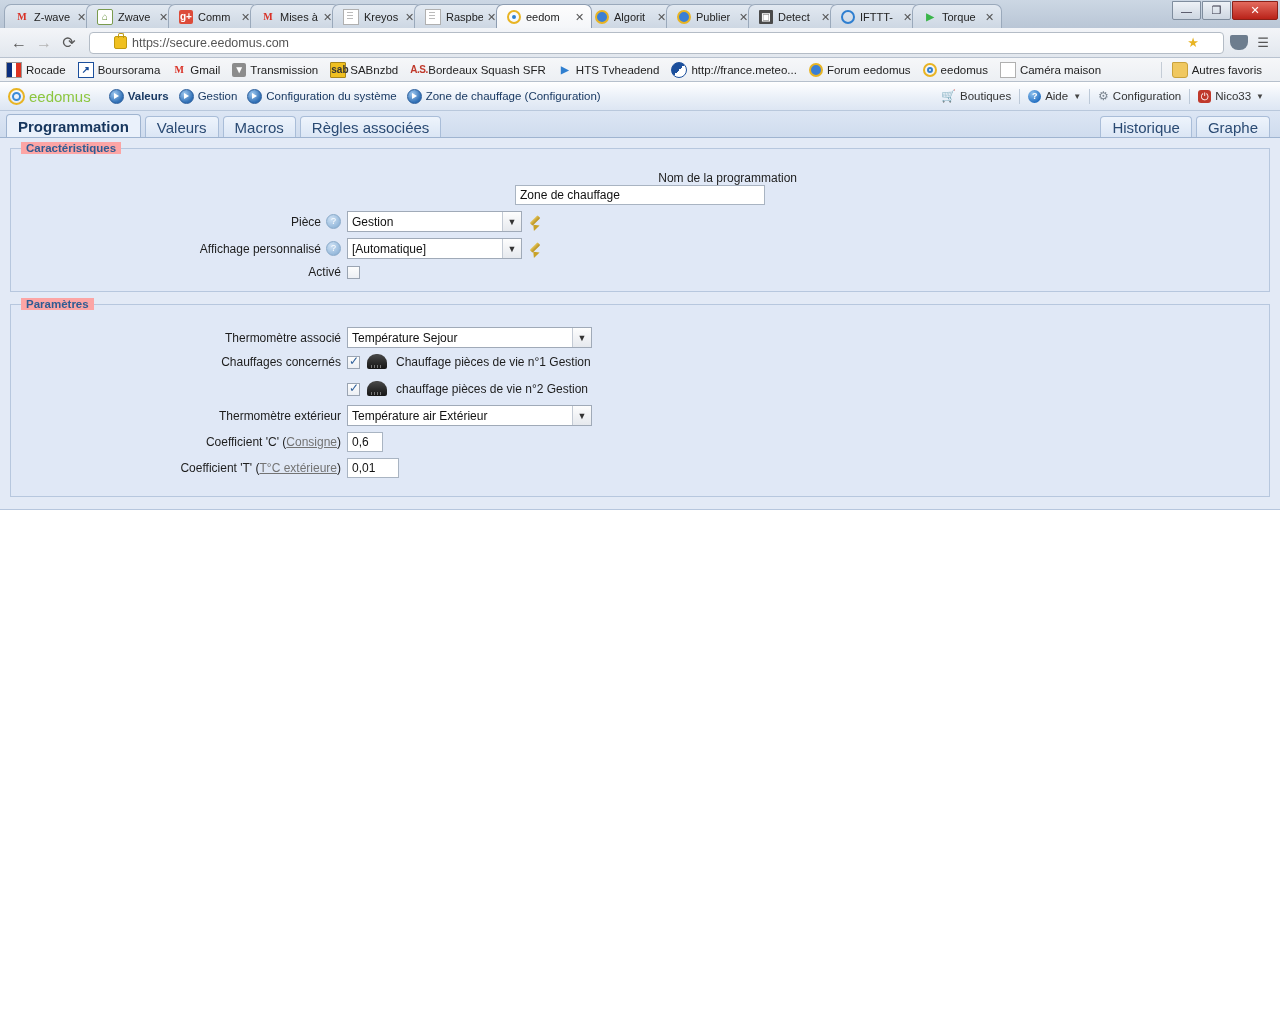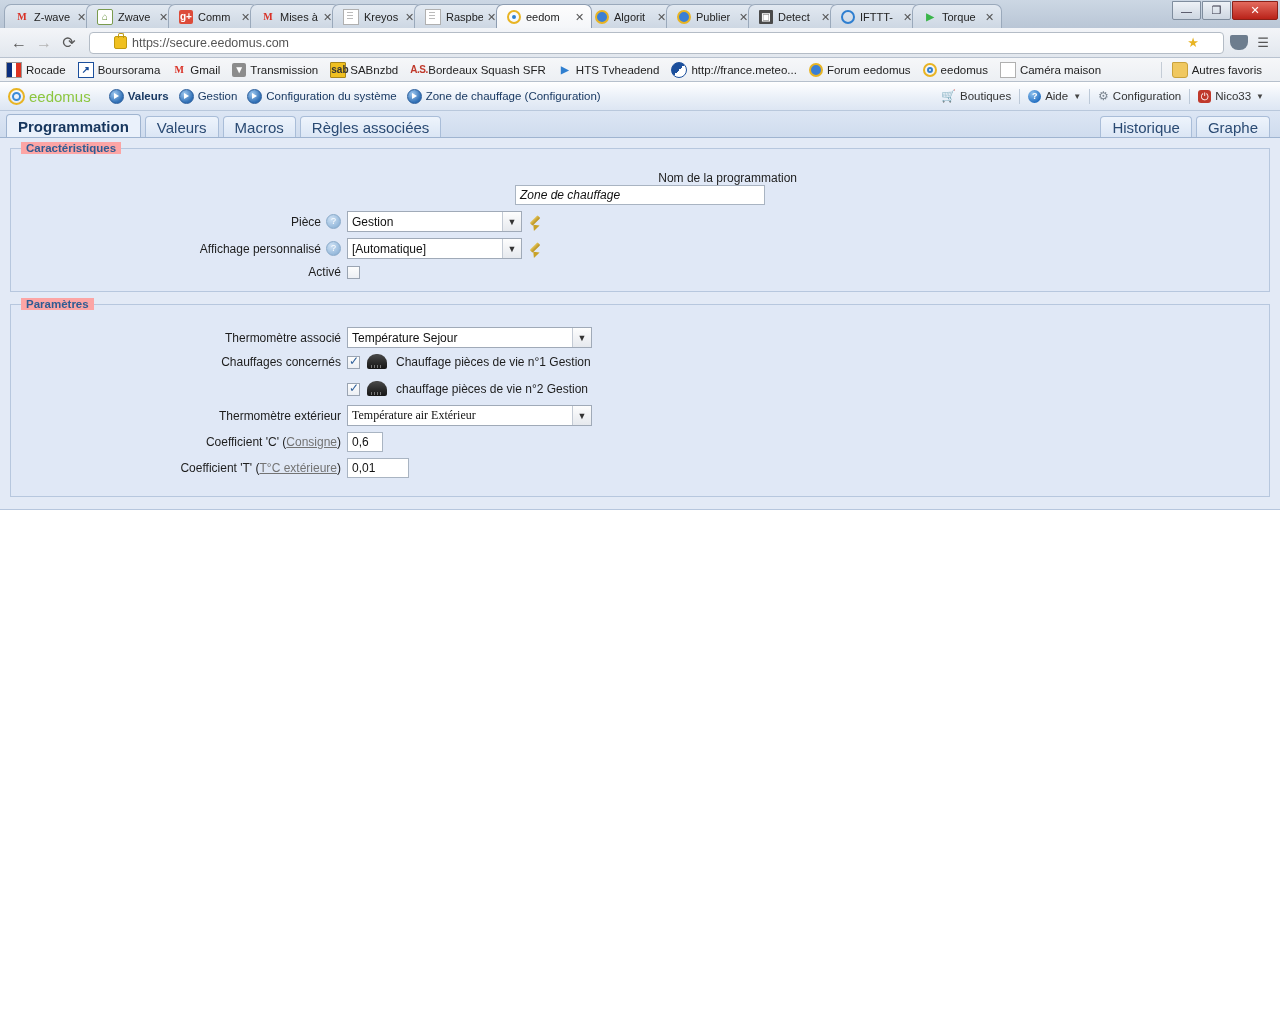--- a/index.html
+++ b/index.html
@@ -514,21 +514,21 @@
     </div>
   </div>
 
   <div class="content">
 
     <div class="panel" style="padding-bottom:12px;">
       <div class="panel-title">Caractéristiques</div>
 
       <div class="row" style="margin-top:14px;flex-direction:column;">
         <div class="lbl">Nom de la programmation</div>
-        <div class="txtinput" style="width:250px;font-style:italic;">Zone de chauffage</div>
+        <div class="txtinput" style="width:250px;">Zone de chauffage</div>
       </div>
 
       <div class="row">
         <div class="lbl">
           <span>Pièce</span>
           <span class="help-dot">?</span>
         </div>
         <div class="sel" style="width:175px;">
           <span>Gestion</span>
           <span class="selbtn">▼</span>
@@ -584,41 +584,41 @@
           <span class="heater-ic">
             <span class="body"></span>
               <span class="grill"></span>
           </span>
           <span class="opt-label">chauffage pièces de vie n°2 Gestion</span>
         </div>
       </div>
 
       <div class="row">
         <div class="lbl">Thermomètre extérieur</div>
-        <div class="sel" style="width:245px;font-family:Liberation Serif, serif;">
+        <div class="sel" style="width:245px;">
           <span>Température air Extérieur</span>
           <span class="selbtn">▼</span>
         </div>
       </div>
 
       <div class="row">
         <div class="lbl">
           <span>Coefficient 'C' (</span>
             <span class="sub">Consigne</span>
             <span>)</span>
         </div>
         <div class="txtinput" style="width:36px;">0,6</div>
       </div>
 
       <div class="row" style="margin-bottom:0;">
         <div class="lbl">
           <span>Coefficient 'T' (</span>
             <span class="sub">T°C extérieure</span>
             <span>)</span>
         </div>
-        <div class="txtinput" style="width:62px;">0,01</div>
+        <div class="txtinput" style="width:52px;">0,01</div>
       </div>
     </div>
 
   </div>
 
   <div class="page-rest"></div>
 </div>
 
 </body></html>

